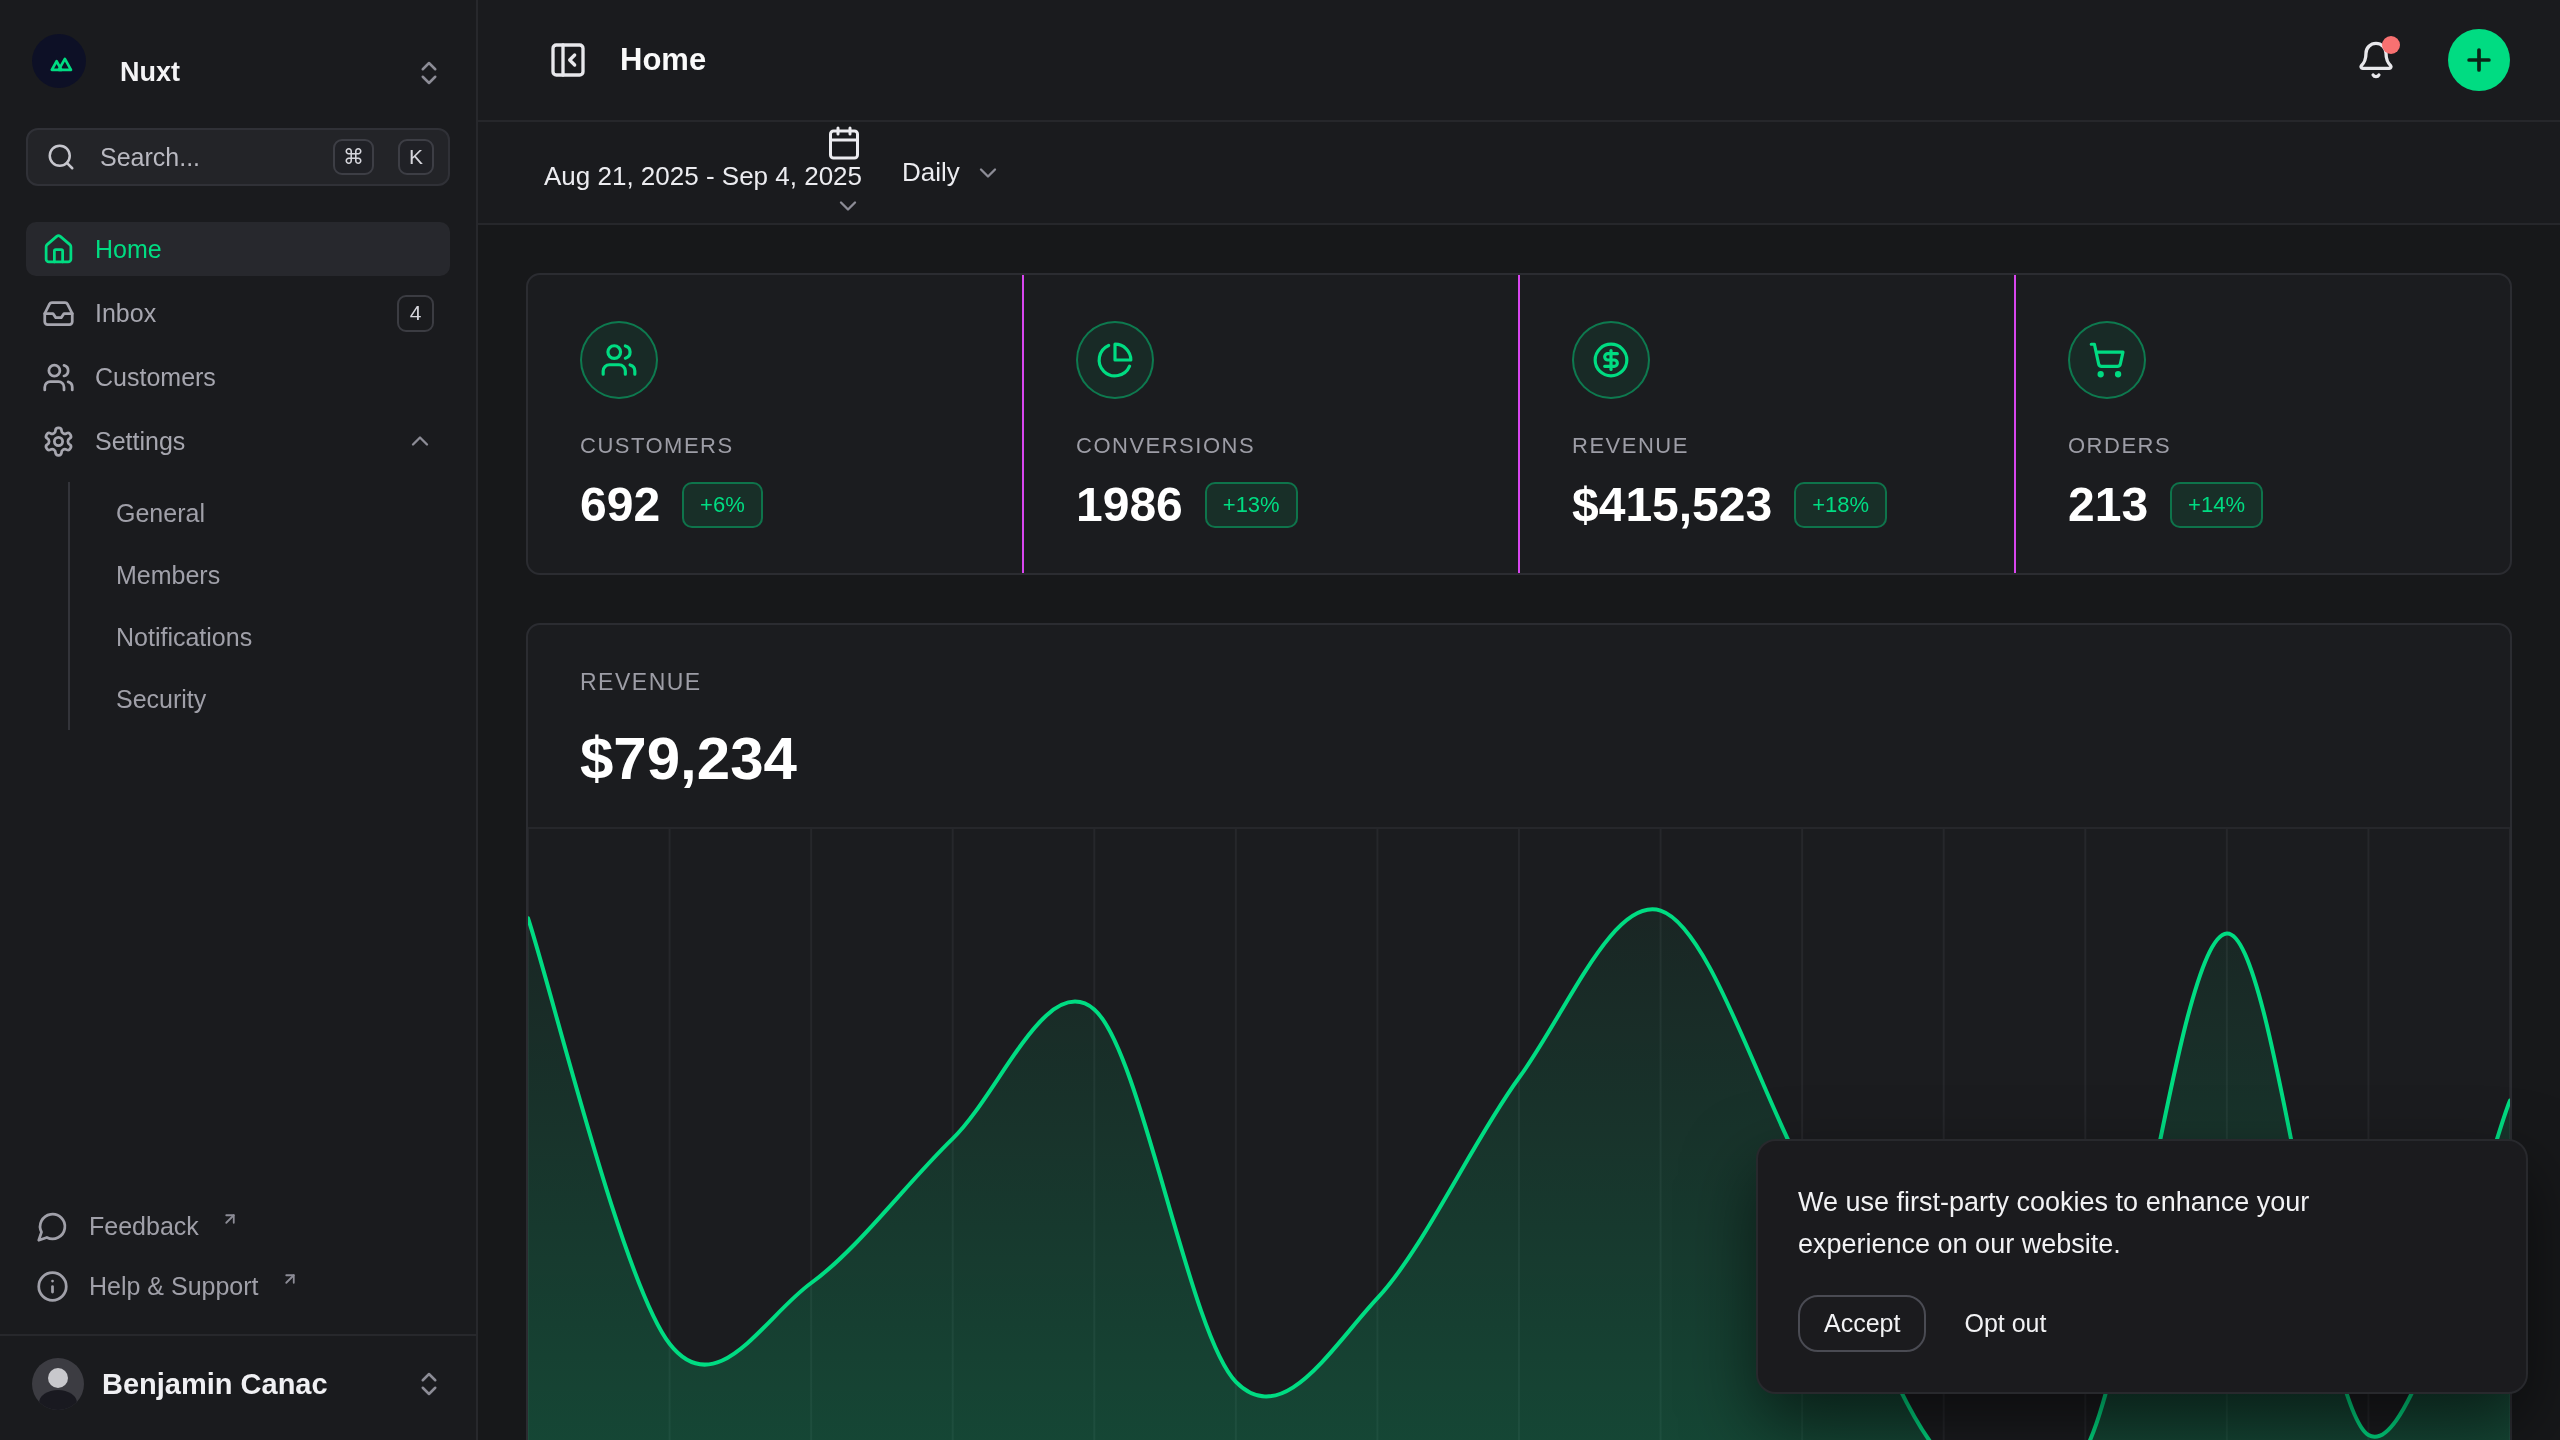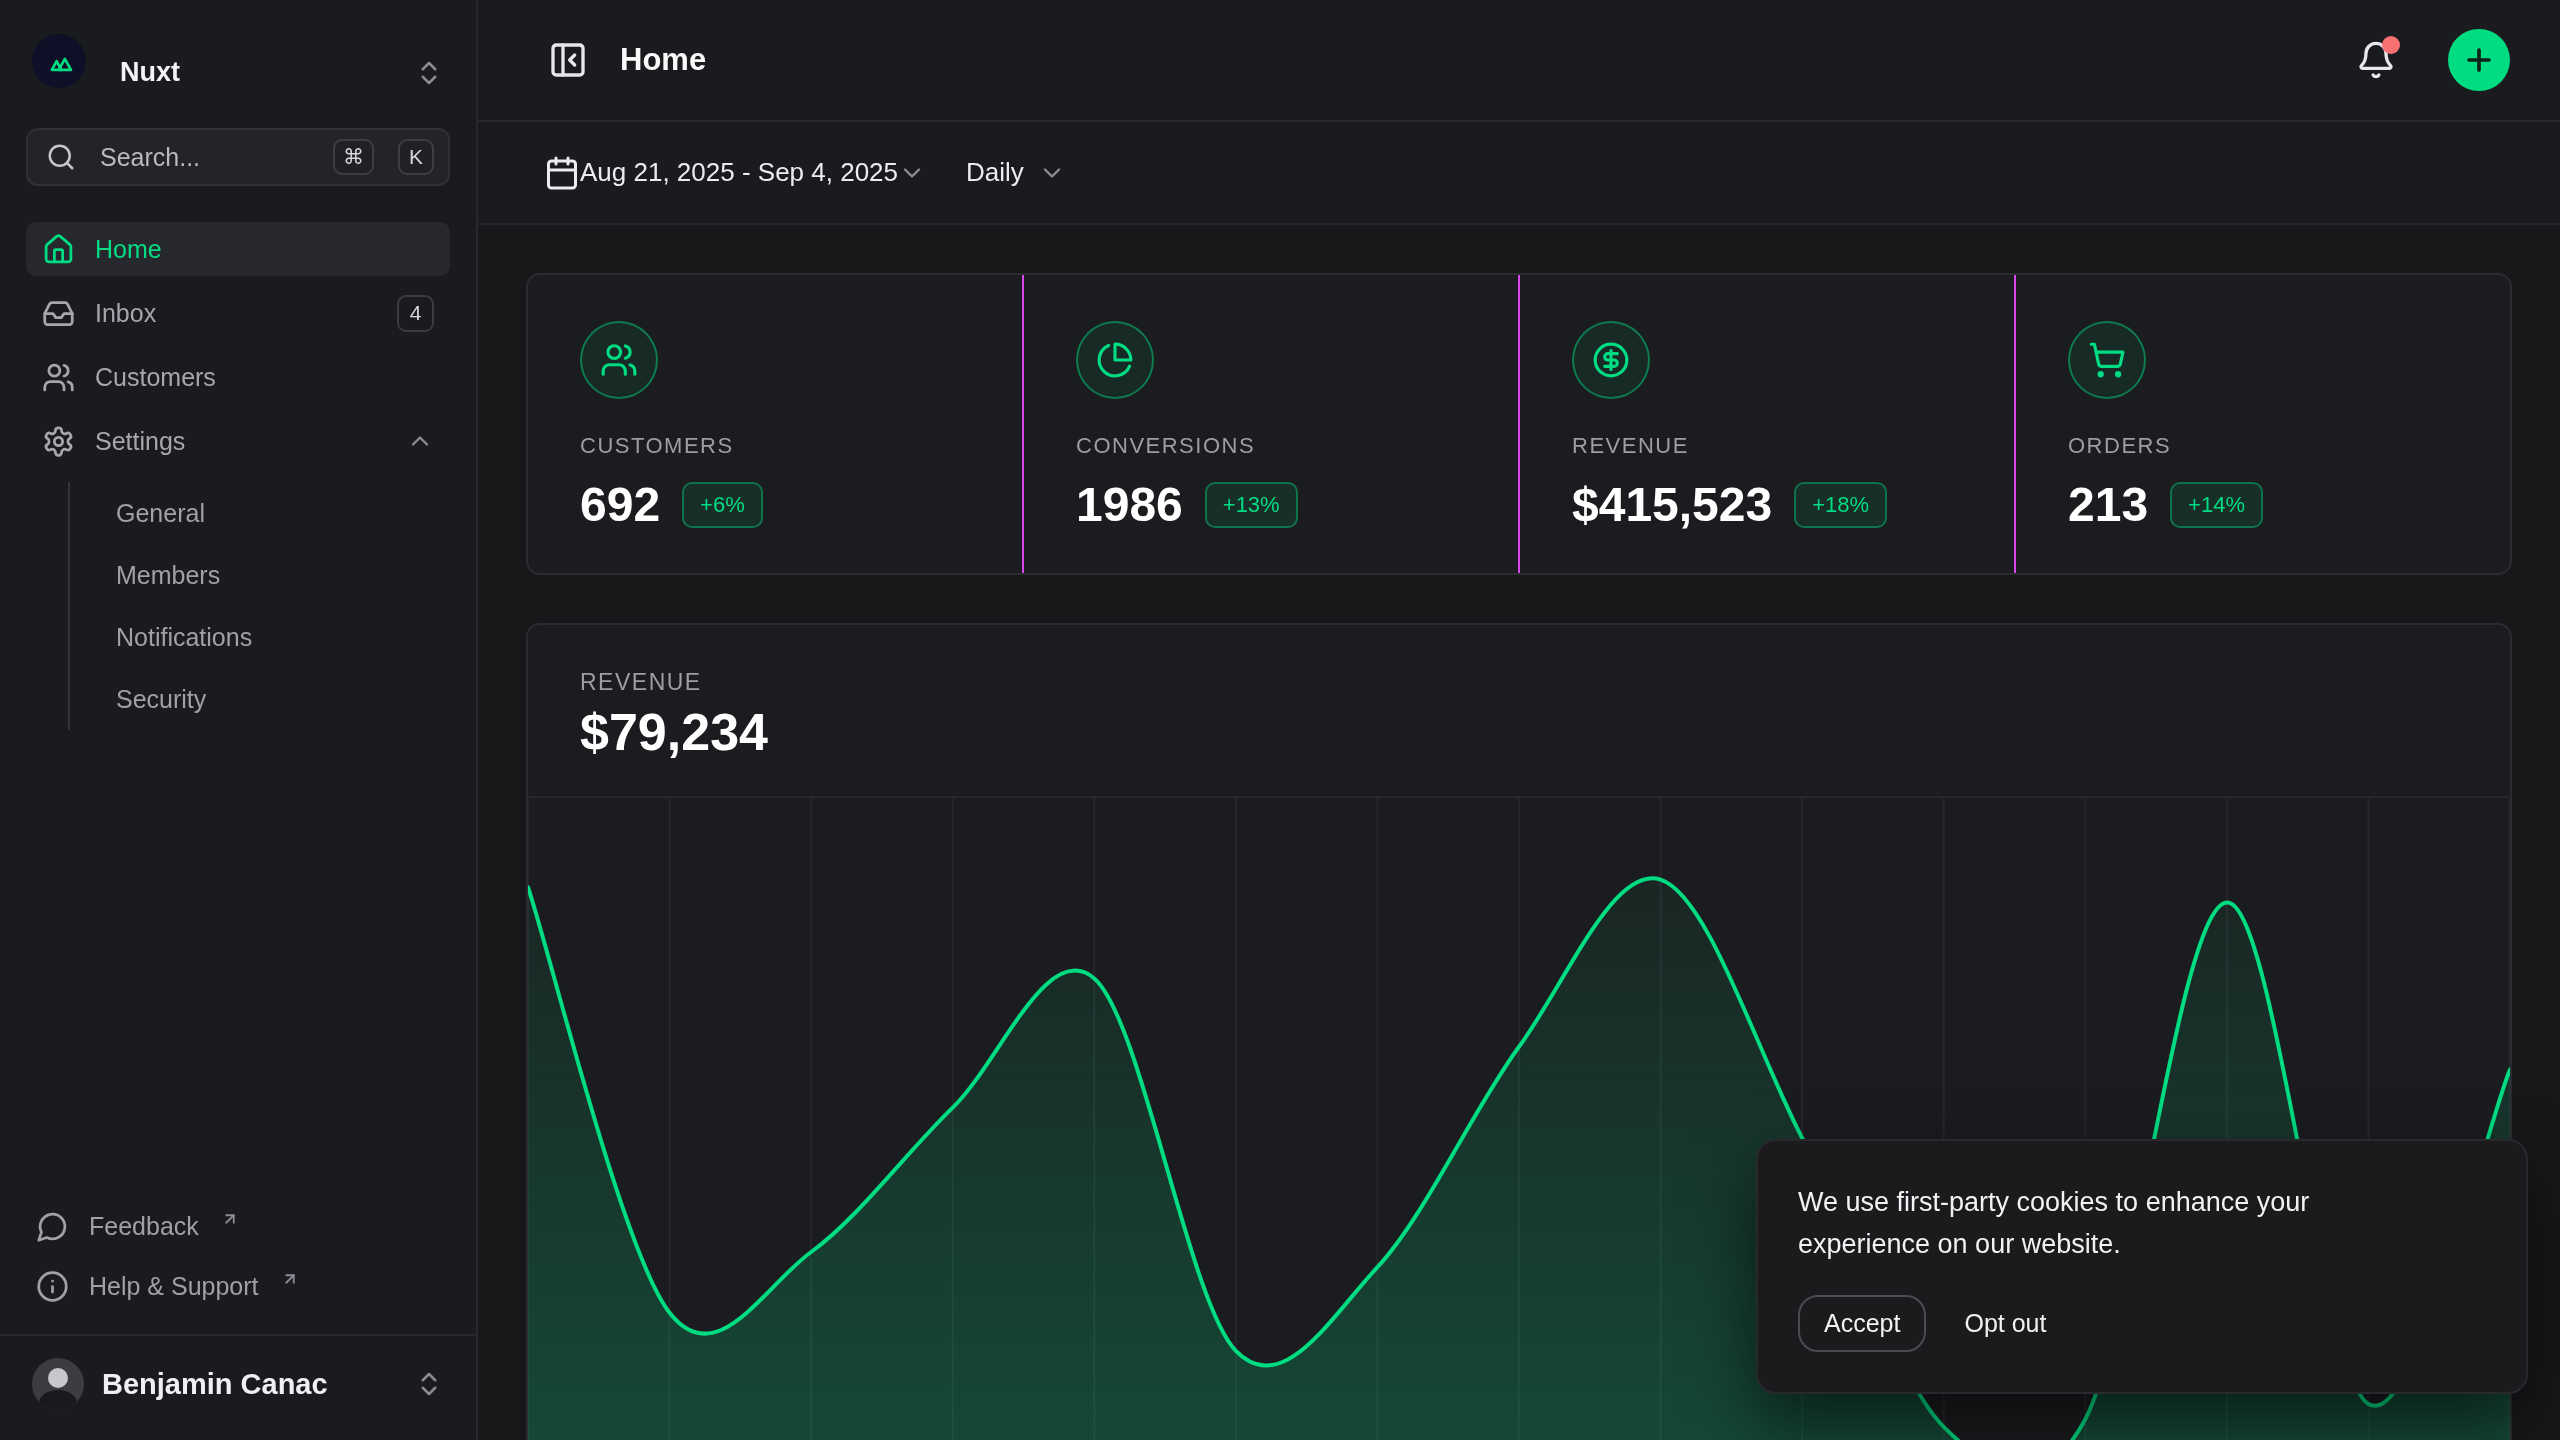--- a/index.html
+++ b/index.html
@@ -89,21 +89,21 @@
     display:flex; align-items:center; justify-content:center; cursor:pointer;
     border:none;
   }
 
   .filterbar {
     height:103px; flex:none;
     background:#1a1b1e; border-bottom:2px solid #26272b;
     display:flex; align-items:center;
     padding:0 66px; gap:18px;
   }
-  .date-range { display:flex; align-items:center; cursor:pointer; color:#ececf0; }
+  .date-range { display:flex; align-items:flex-end; cursor:pointer; color:#ececf0;flex-direction:column; }
   .date-range .txt { font-size:26px; font-weight:500; }
   .interval { display:flex; align-items:center; gap:14px; cursor:pointer; margin-left:22px; color:#ececf0; }
   .interval .txt { font-size:26px; font-weight:500; }
 
   .content { flex:1; padding:48px; overflow:hidden; background:#17181a; }
 
   .panel {
     background:#1b1c1f; border:2px solid #2b2c31; border-radius:14px;
   }
   .stats-panel { display:flex; height:302px; }
@@ -119,21 +119,21 @@
   .stat-value { font-size:48px; font-weight:700; color:#ffffff; }
   .delta-badge {
     padding:8px 16px; border-radius:10px;
     background:rgba(0,220,130,0.10); border:2px solid rgba(0,220,130,0.40);
     color:#00dc82; font-size:22px; font-weight:500;
   }
 
   .revenue-panel { margin-top:48px; height:880px; overflow:hidden; display:flex; flex-direction:column; }
   .revenue-head { padding:44px 52px 0; }
   .revenue-label { font-size:23px; letter-spacing:1.5px; color:#9d9da6; font-weight:500; }
-  .revenue-value { margin-top:6px; font-size:52px; font-weight:700; color:#ffffff; }
+  .revenue-value { margin-top:28px; font-size:60px; font-weight:700; color:#ffffff; }
   .chart-wrap { margin-top:34px; }
   .chart-wrap svg { width:100%; height:660px; }
 
   
   .cookie-banner {
     position:fixed; right:32px; bottom:46px;
     width:772px; border-radius:20px;
     background:#1b1b1e; border:2px solid #28292d;
     box-shadow:0 30px 70px rgba(0,0,0,0.55);
     padding:40px; z-index:10;

